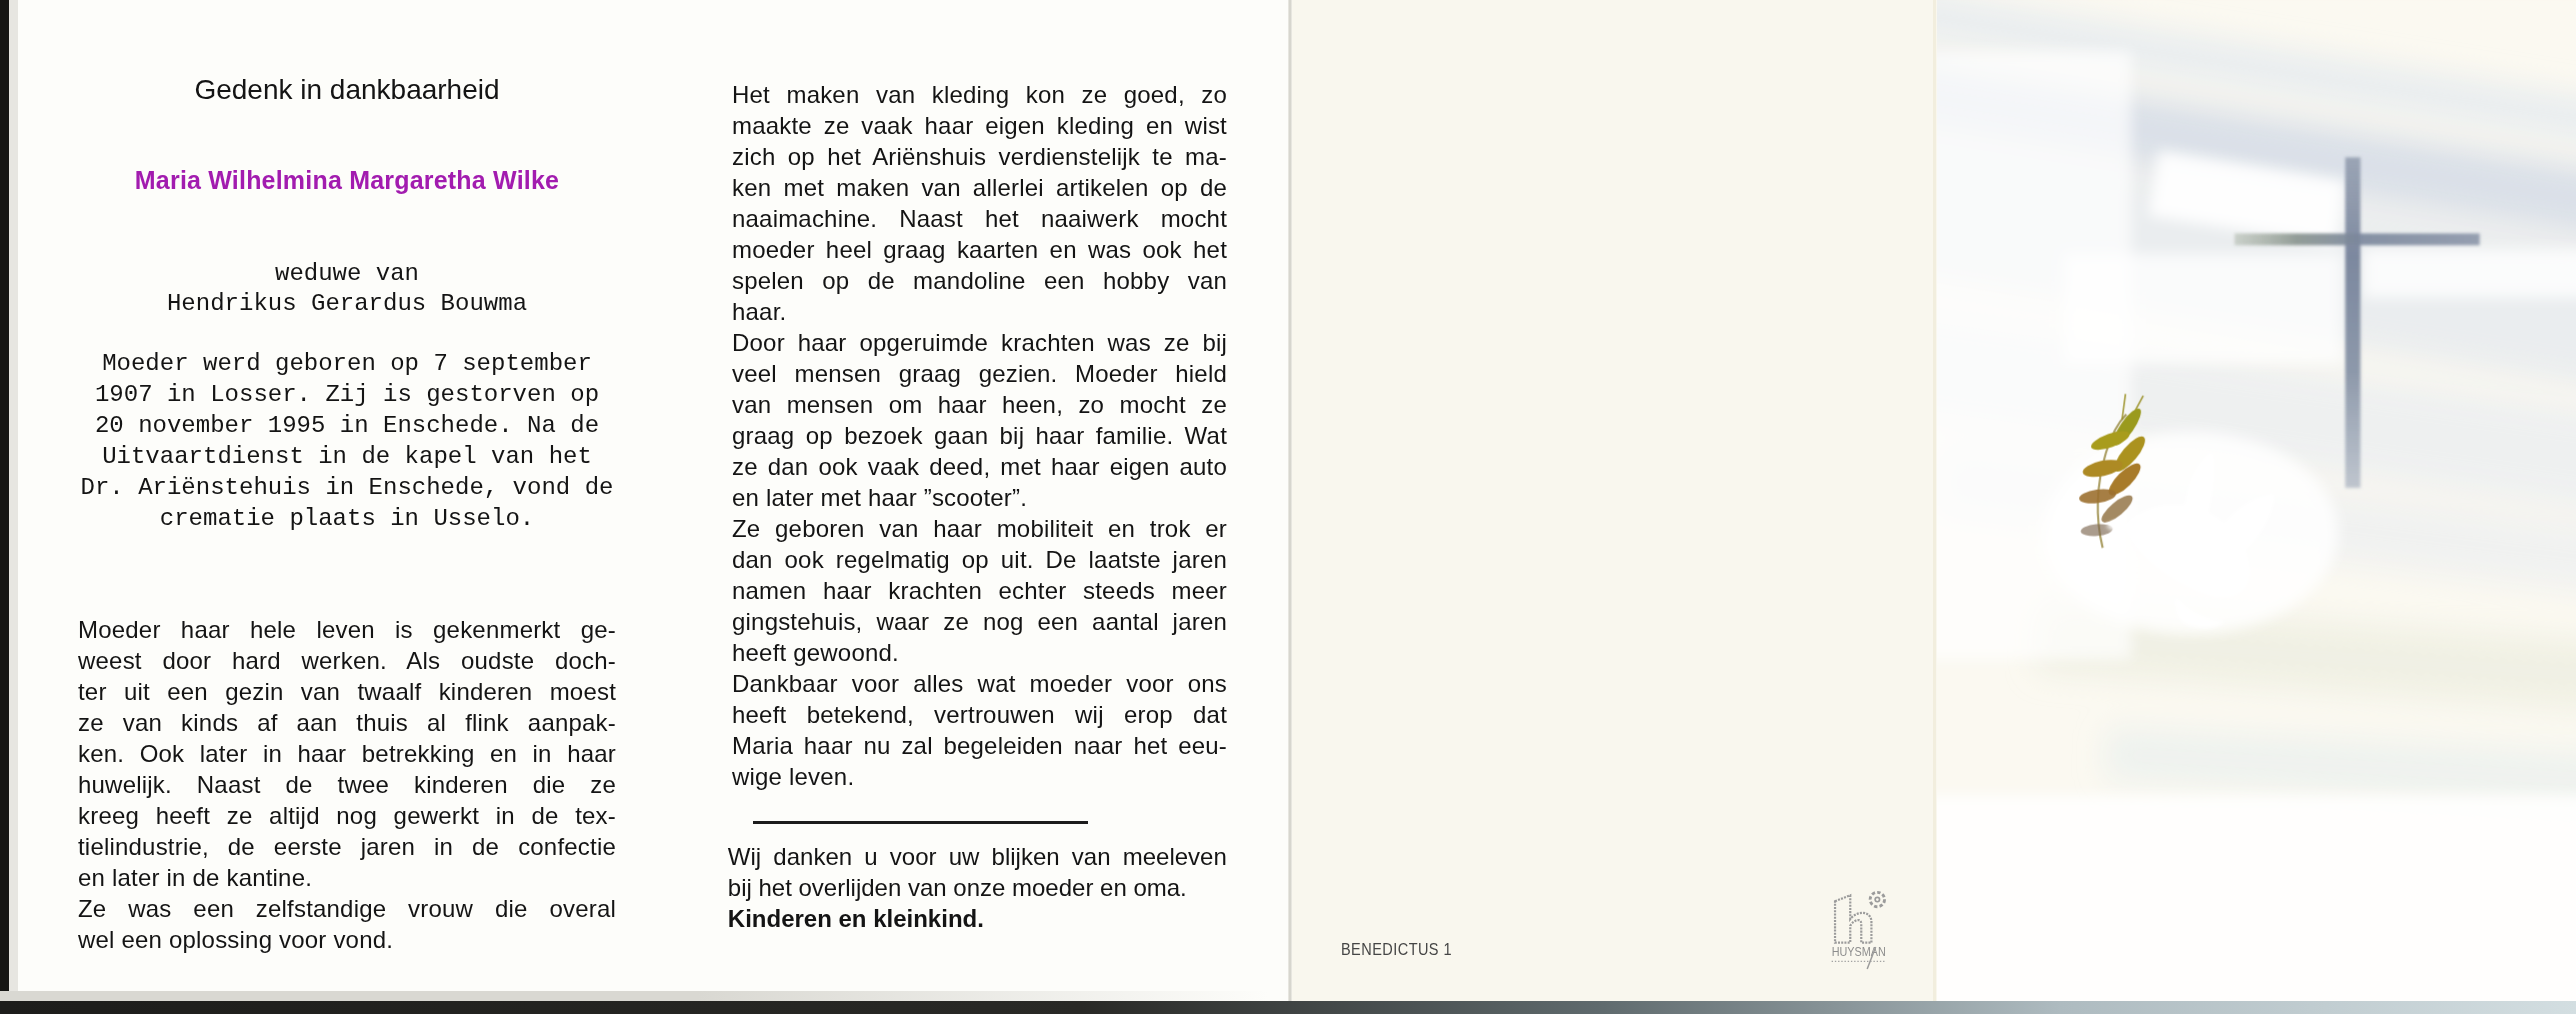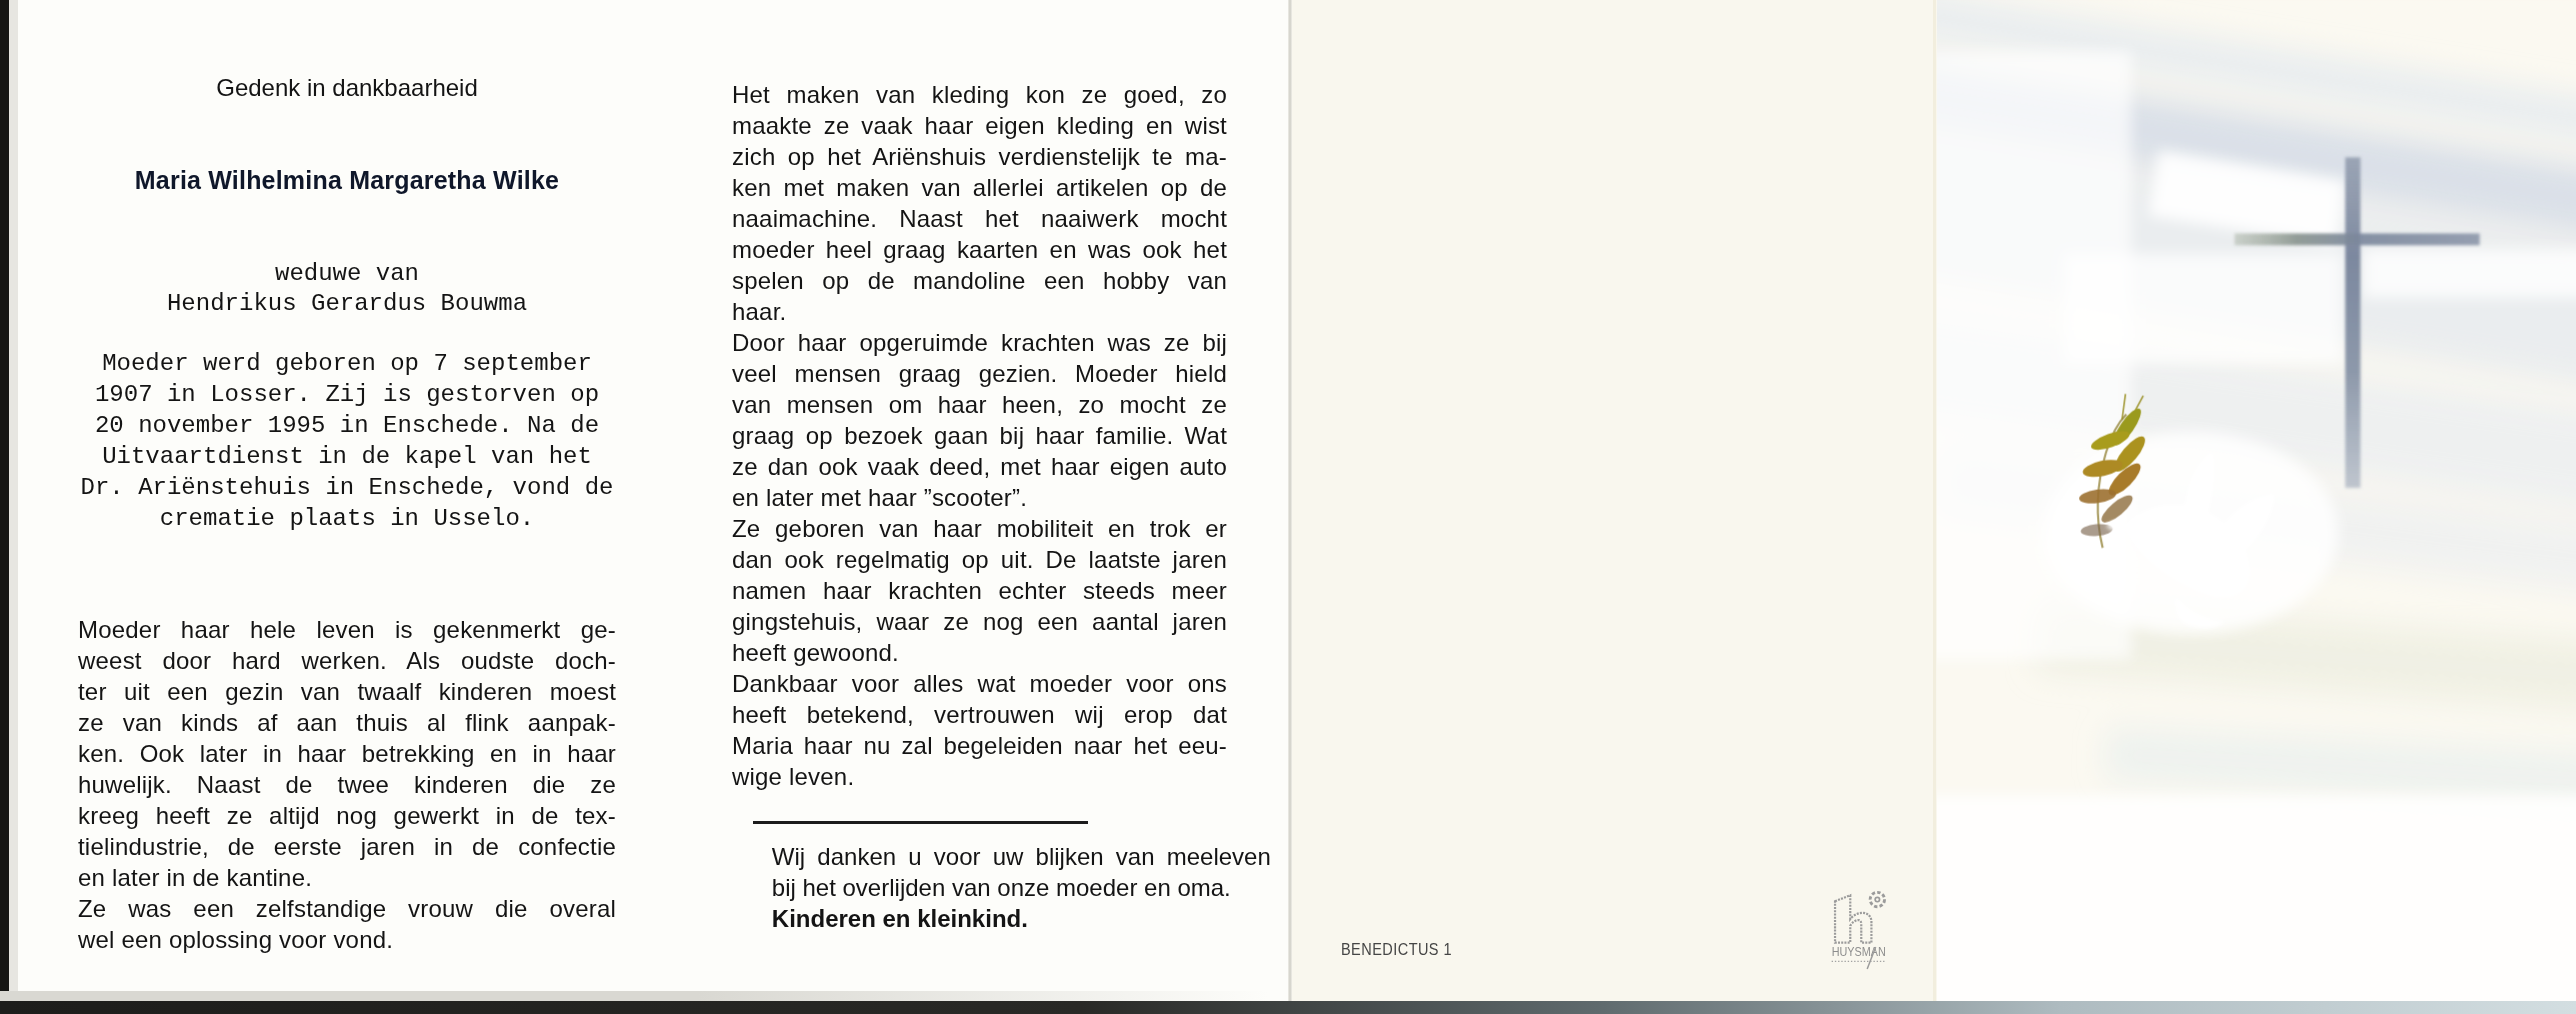--- a/index.html
+++ b/index.html
@@ -21,22 +21,22 @@
   .edge-bottom-strip{left:0;top:991px;width:1269px;height:10px;
     background:linear-gradient(to right,#d9d8d2 55%,rgba(217,216,210,0));}
   .edge-bottom{left:0;top:1001px;width:2576px;height:13.5px;
     background:linear-gradient(to right,#1d1d1b 0%,#292926 42%,#5f6a6d 62%,#aebbc0 80%,#d3dee1 100%);}
   
   .tcol{color:#141414;}
   .par{font-size:24px;line-height:31px;letter-spacing:0.2px;}
   .par .line{text-align:justify;text-align-last:justify;}
   .par .line:last-child{text-align-last:left;}
   .center .line{text-align:center;text-align-last:center;font-family:Liberation Mono, monospace;}
-  .header-line{font-size:24px;text-align:center;}
-  .deceased-name{font-size:25px;font-weight:700;text-align:center;letter-spacing:0.2px;color:#0f172a;}
+  .header-line{font-size:28px;text-align:center;}
+  .deceased-name{font-size:25px;font-weight:700;text-align:center;letter-spacing:0.2px;color:#a21caf;}
   .relation{font-size:24px;line-height:30px;}
   .life{font-size:24px;line-height:31px;}
   .separator{background:#1c1c1c;height:3.4px;}
   .thanks{font-size:24px;line-height:31px;}
   .thanks .line{text-align:justify;text-align-last:justify;}
   .thanks .line:last-child{text-align-last:left;}
   .signature{font-size:24px;line-height:31px;text-align:left;font-weight:bold;}
   .series-label{font-size:16.5px;color:#454545;letter-spacing:0.5px;
     transform:scaleX(.88);transform-origin:left top;white-space:nowrap;}
 </style>
@@ -110,21 +110,21 @@
         <div class="line">heeft gewoond.</div>
       </div>
     <div class="par">
         <div class="line">Dankbaar voor alles wat moeder voor ons</div>
         <div class="line">heeft betekend, vertrouwen wij erop dat</div>
         <div class="line">Maria haar nu zal begeleiden naar het eeu-</div>
         <div class="line">wige leven.</div>
       </div>
   </div>
   <div class="abs separator" style="left:21px;top:821px;width:335px;"></div>
-  <div class="abs" style="left:-4.2px;top:841px;width:499px;margin-left:44px;">
+  <div class="abs" style="left:-4.2px;top:841px;width:499px;">
     <div class="thanks">
         <div class="line">Wij danken u voor uw blijken van meeleven</div>
         <div class="line">bij het overlijden van onze moeder en oma.</div>
       </div>
     <div class="signature">Kinderen en kleinkind.</div>
   </div>
 </div>
 
 <div class="abs series-label" style="left:1341px;top:940px;">BENEDICTUS 1</div>
 

